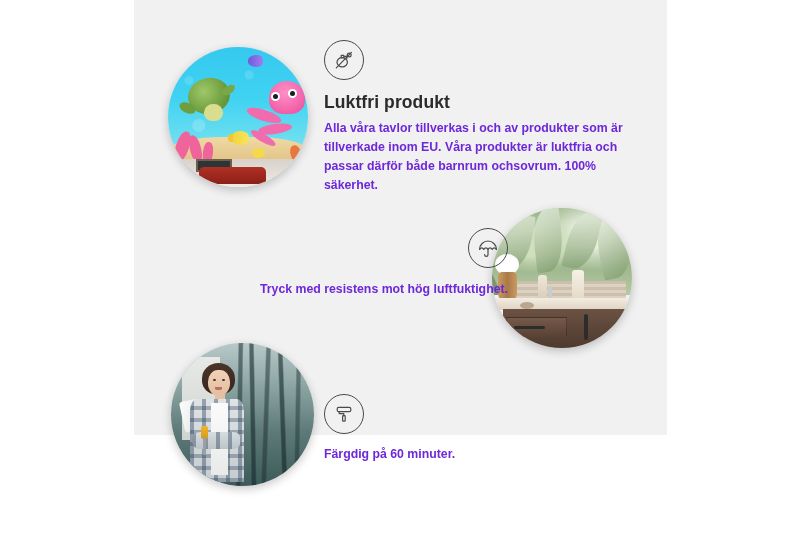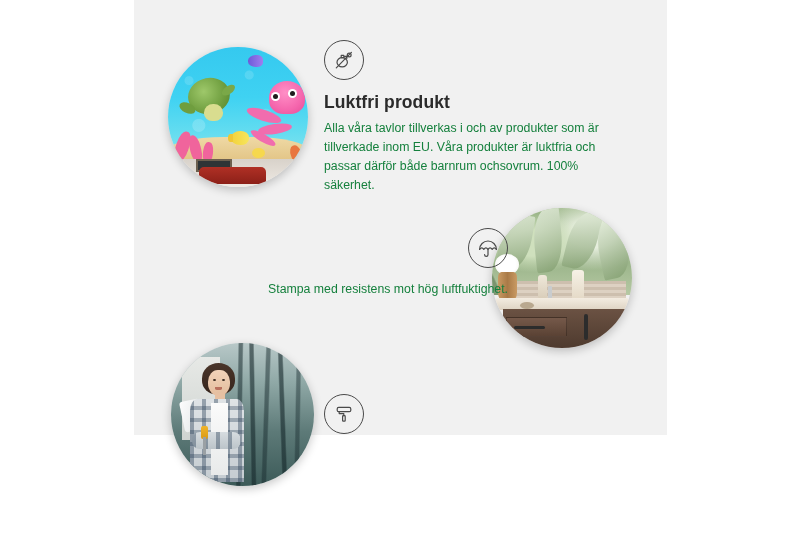--- a/index.html
+++ b/index.html
@@ -18,22 +18,22 @@
   }
 
   
   .feature{position:absolute;}
   .feature .txt-title{
     font-size:17.5px;font-weight:bold;color:#2b2b2b;
     letter-spacing:.1px;line-height:1.25;margin:0 0 5px 0;
     white-space:nowrap;
   }
   .feature .txt-body{
-    font-size:12.3px;color:#15803d;line-height:1.55;margin:0;
-    font-weight:normal;
+    font-size:12.3px;color:#6d28d9;line-height:1.55;margin:0;
+    font-weight:bold;
   }
 
   
   .icon-circle{
     width:40px;height:40px;border-radius:50%;
     border:1.4px solid #4a4a4a;
     display:flex;align-items:center;justify-content:center;
     box-sizing:border-box;
   }
   .icon-circle svg{display:block;}
@@ -330,21 +330,21 @@
     </div>
 
     <div class="feature" style="left:58px;top:228px;width:316px;text-align:right;">
       <div class="icon-circle" style="margin:0 0 12px auto;">
         <svg width="24" height="24" viewBox="0 0 24 24" fill="none" stroke="#4a4a4a" stroke-width="1.2" stroke-linecap="round" stroke-linejoin="round">
           <path d="M3.6 13.4a8.4 8.4 0 0 1 16.8 0"></path>
           <path d="M3.6 13.4c1.4-2.1 2.8-2.1 4.2 0 1.4-2.1 2.8-2.1 4.2 0 1.4-2.1 2.8-2.1 4.2 0 1.4-2.1 2.8-2.1 4.2 0"></path>
           <path d="M12 13.4v5.3a1.7 1.7 0 0 1-3.4 0"></path>
         </svg>
       </div>
-      <p class="txt-body">Stampa med resistens mot hög luftfuktighet.</p>
+      <p class="txt-body">Tryck med resistens mot hög luftfuktighet.</p>
     </div>
 
     <div class="photo" style="left:37px;top:343px;width:143px;height:143px;">
       <div class="inner">
         <div class="for-bg"></div>
         <div class="for-wall"></div>
         <div class="w-paper"></div>
         <div class="w-hair"></div>
         <div class="w-face"></div>
         <div class="w-eye" style="left:29.5%;top:25.5%;"></div>
@@ -360,16 +360,17 @@
     </div>
 
     <div class="feature" style="left:190px;top:394px;width:300px;text-align:left;">
       <div class="icon-circle" style="margin:0 0 11px 0;">
         <svg width="24" height="24" viewBox="0 0 24 24" fill="none" stroke="#4a4a4a" stroke-width="1.2" stroke-linecap="round" stroke-linejoin="round">
           <rect x="5.2" y="5.4" width="13.6" height="4.3" rx="1.5"></rect>
           <path d="M7.2 9.7v1.9h4.6v2.1"></path>
           <rect x="10.6" y="13.7" width="2.6" height="5.4" rx="0.7"></rect>
         </svg>
       </div>
+      <p class="txt-body">Färgdig på 60 minuter.</p>
     </div>
 
   </div>
 </div>
 
 </body></html>

